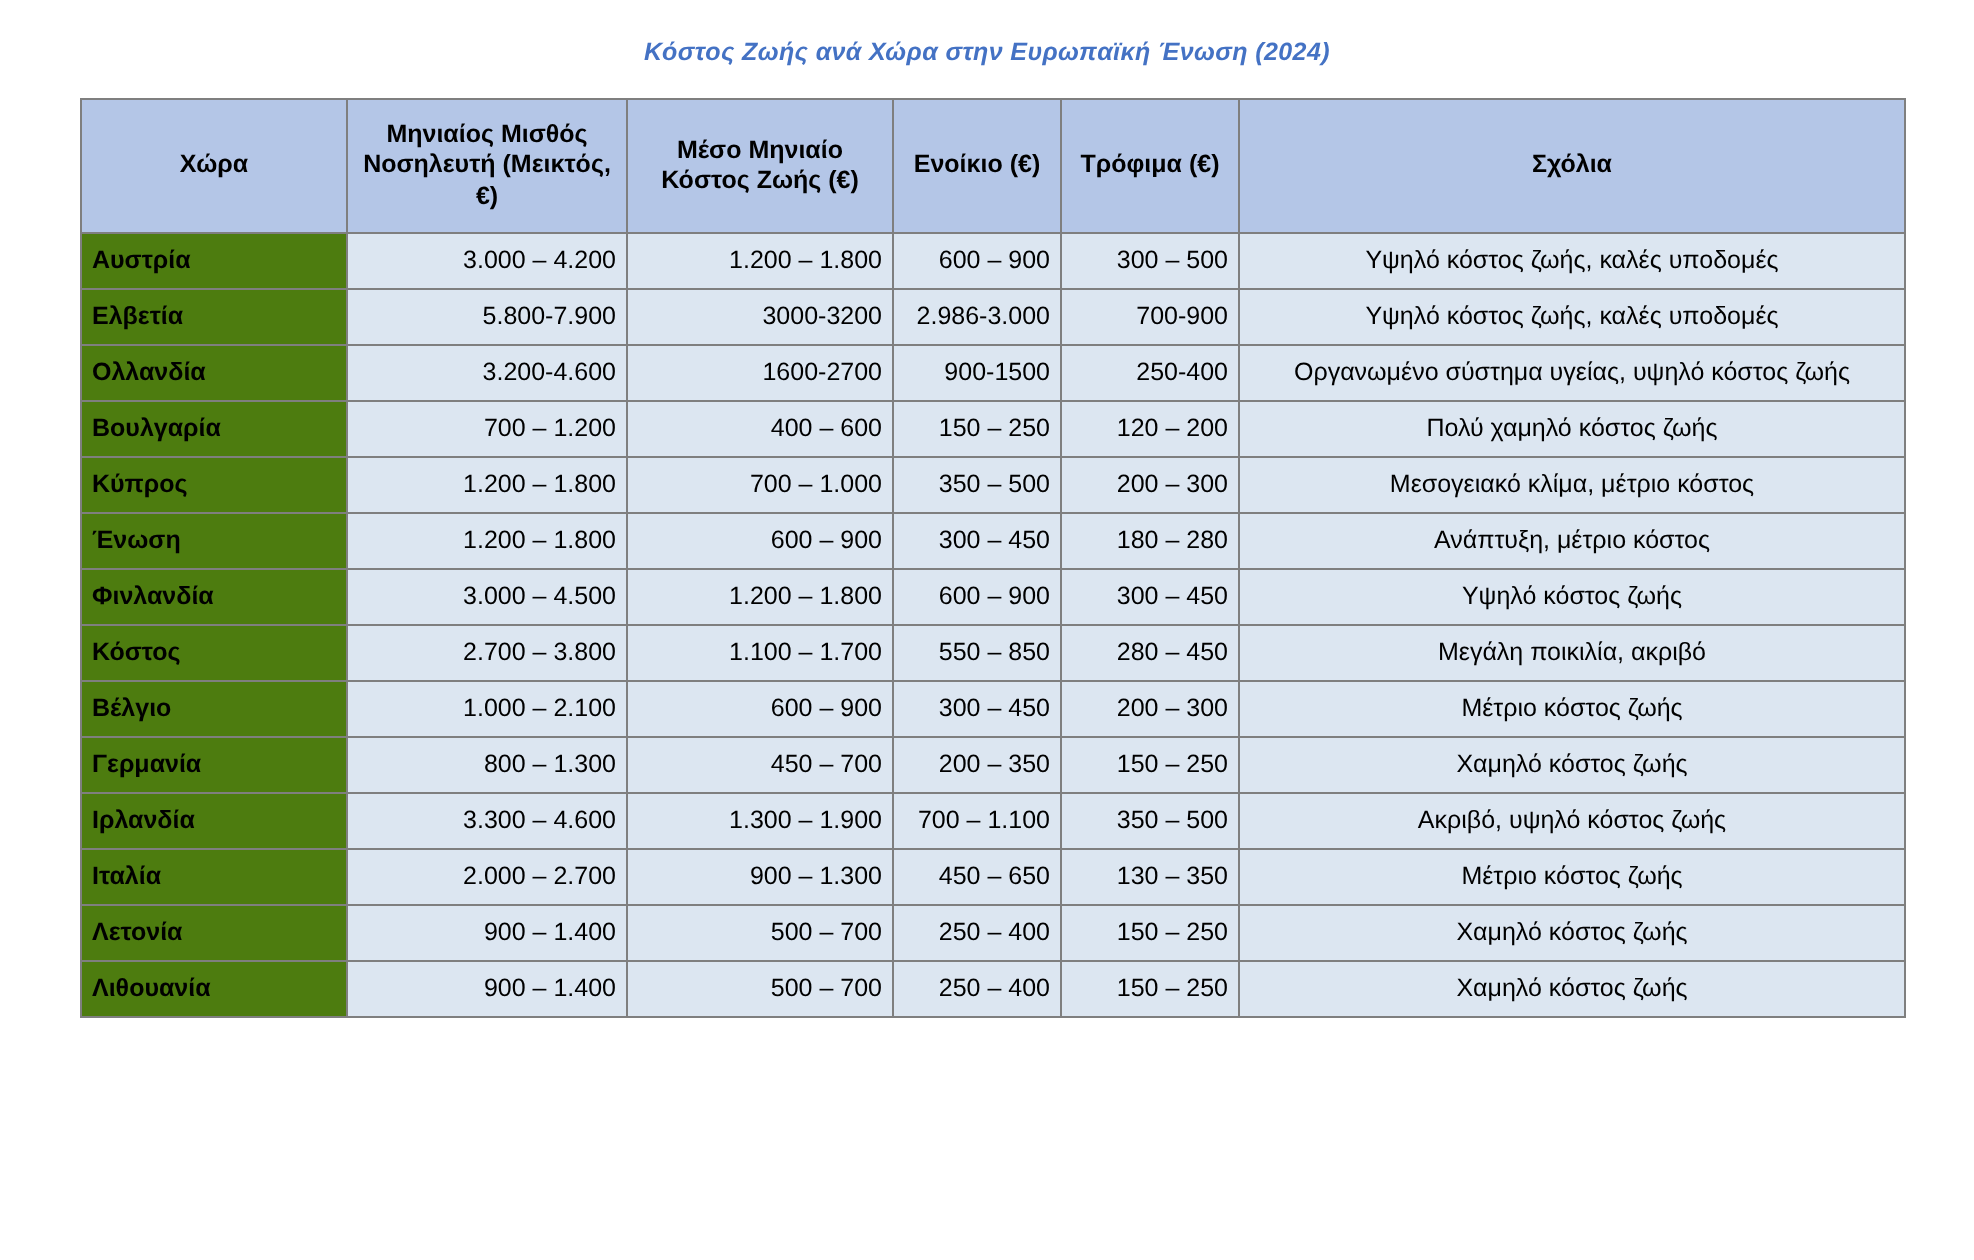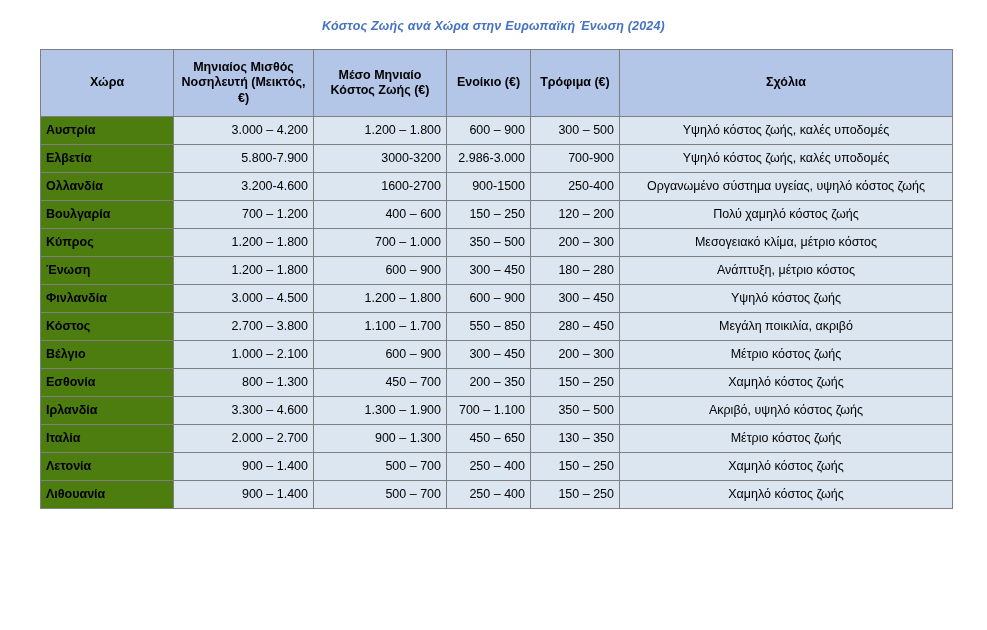--- a/index.html
+++ b/index.html
@@ -172,21 +172,21 @@
         </tr>
         <tr>
           <td class="country">Βέλγιο</td>
           <td class="num">1.000 – 2.100</td>
           <td class="num">600 – 900</td>
           <td class="num">300 – 450</td>
           <td class="num">200 – 300</td>
           <td class="notes">Μέτριο κόστος ζωής</td>
         </tr>
         <tr>
-          <td class="country">Εσθονία</td>
+          <td class="country">Γερμανία</td>
           <td class="num">800 – 1.300</td>
           <td class="num">450 – 700</td>
           <td class="num">200 – 350</td>
           <td class="num">150 – 250</td>
           <td class="notes">Χαμηλό κόστος ζωής</td>
         </tr>
         <tr>
           <td class="country">Ιρλανδία</td>
           <td class="num">3.300 – 4.600</td>
           <td class="num">1.300 – 1.900</td>

